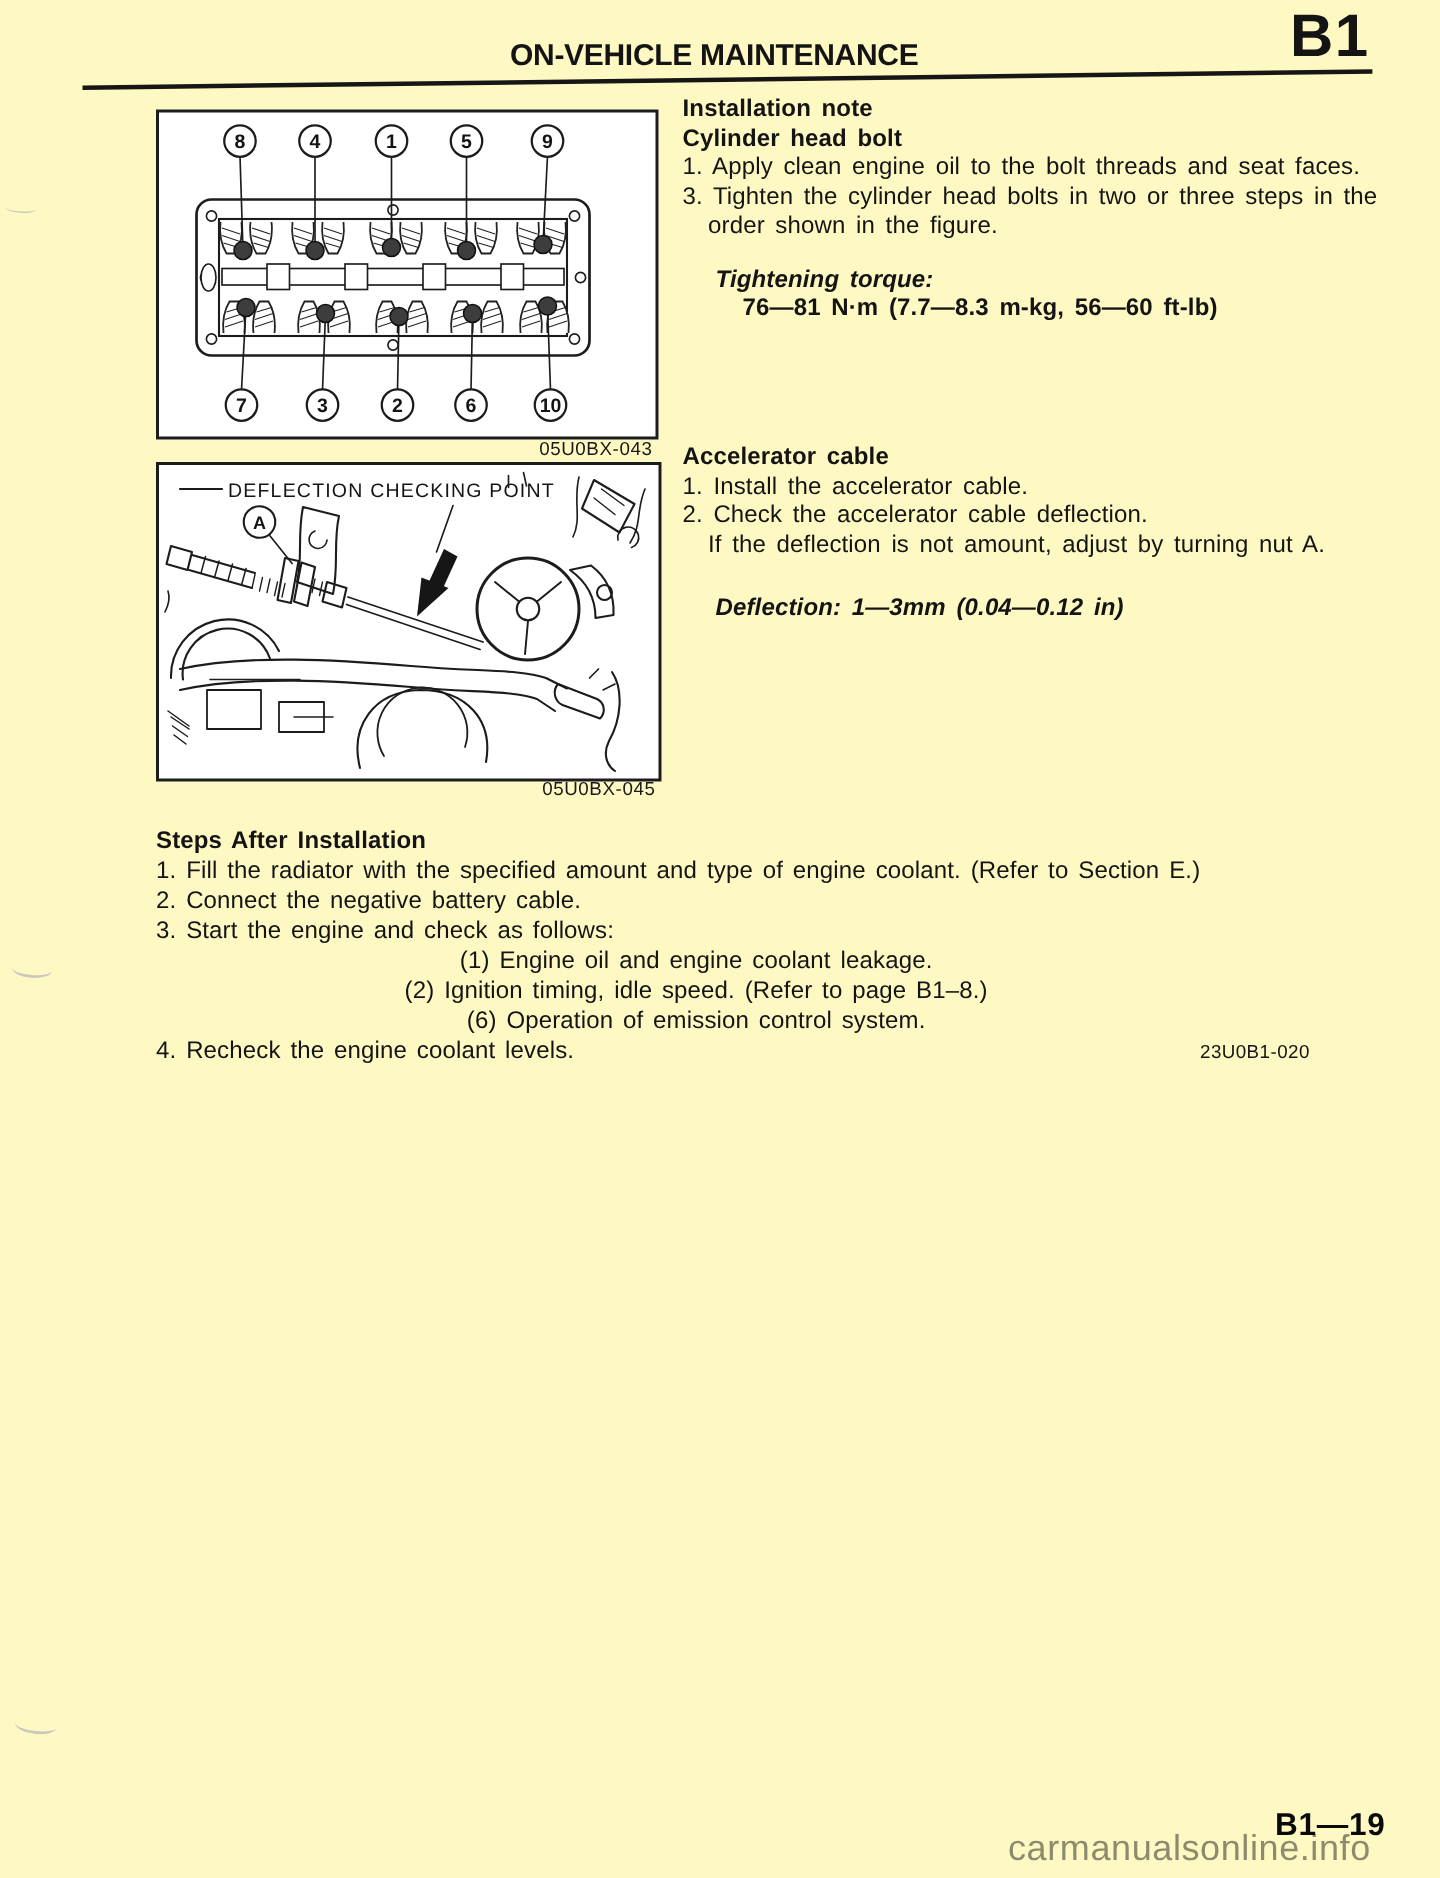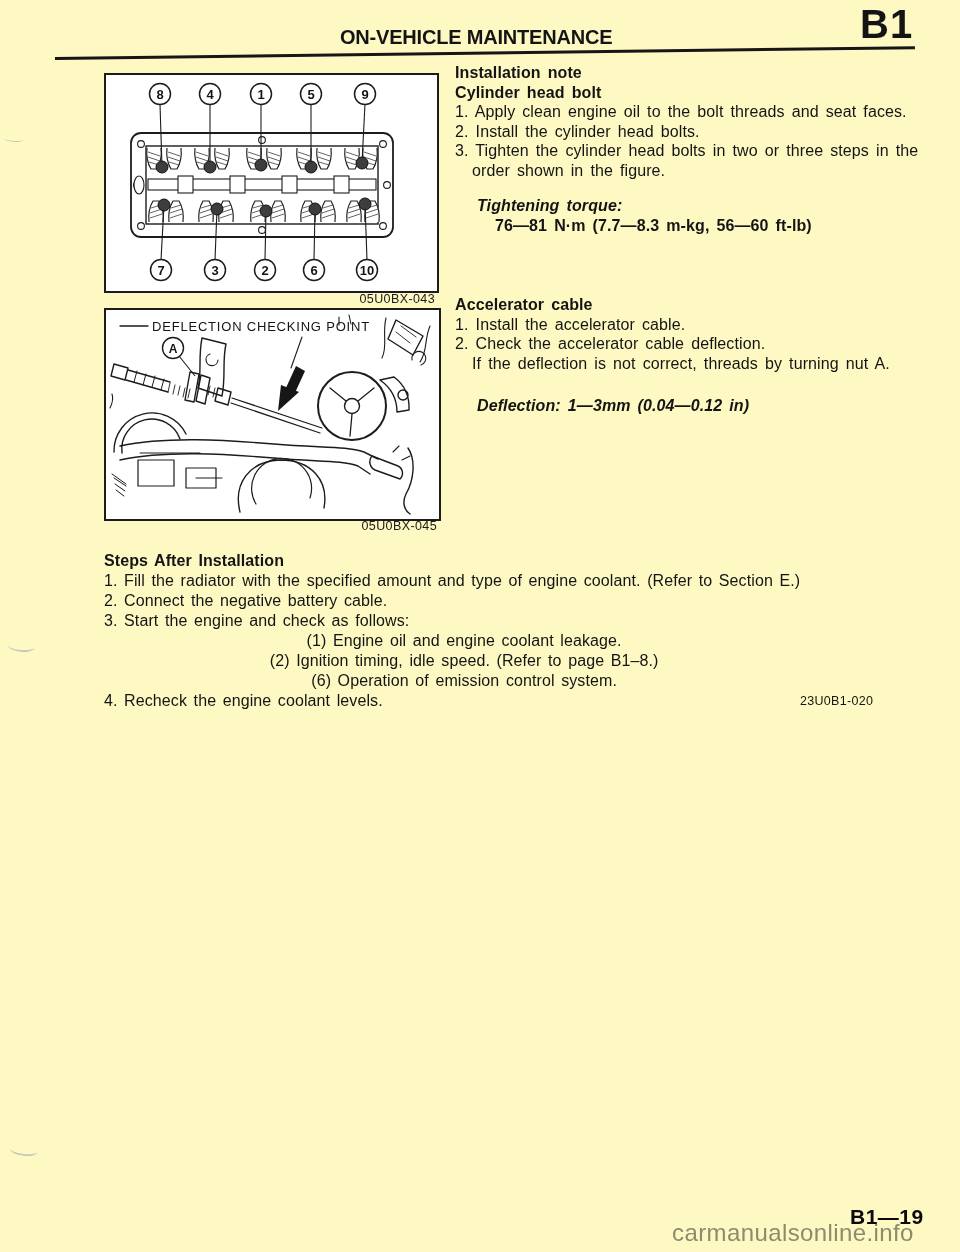--- a/index.html
+++ b/index.html
@@ -244,33 +244,32 @@
 
       <text x="46" y="21" font-size="13" letter-spacing="0.8">DEFLECTION CHECKING POINT</text>
     </svg>
   </div>
   <div class="figcode figcode2">05U0BX-045</div>
 
   <div class="tblock" style="left:455px;top:63px">
     <div class="ln b">Installation note</div>
     <div class="ln b">Cylinder head bolt</div>
     <div class="ln">1. Apply clean engine oil to the bolt threads and seat faces.</div>
-    <div class="ln">2. Install the cylinder head bolts.</div>
     <div class="ln">3. Tighten the cylinder head bolts in two or three steps in the</div>
     <div class="ln cont">order shown in the figure.</div>
     <div class="sp16"></div>
     <div class="ln b ind1">Tightening torque:</div>
     <div class="ln b ind2">76—81 N·m (7.7—8.3 m-kg, 56—60 ft-lb)</div>
   </div>
 
   <div class="tblock" style="left:455px;top:295px">
     <div class="ln b">Accelerator cable</div>
     <div class="ln">1. Install the accelerator cable.</div>
     <div class="ln">2. Check the accelerator cable deflection.</div>
-    <div class="ln cont">If the deflection is not correct, threads by turning nut A.</div>
+    <div class="ln cont">If the deflection is not amount, adjust by turning nut A.</div>
     <div class="sp23"></div>
     <div class="ln b ind1">Deflection: 1—3mm (0.04—0.12 in)</div>
   </div>
 
   <div class="tblock steps-block" style="left:104px;top:551px">
     <div class="ln b">Steps After Installation</div>
     <div class="ln">1. Fill the radiator with the specified amount and type of engine coolant. (Refer to Section E.)</div>
     <div class="ln">2. Connect the negative battery cable.</div>
     <div class="ln">3. Start the engine and check as follows:</div>
     <div class="ln sub">(1) Engine oil and engine coolant leakage.</div>

